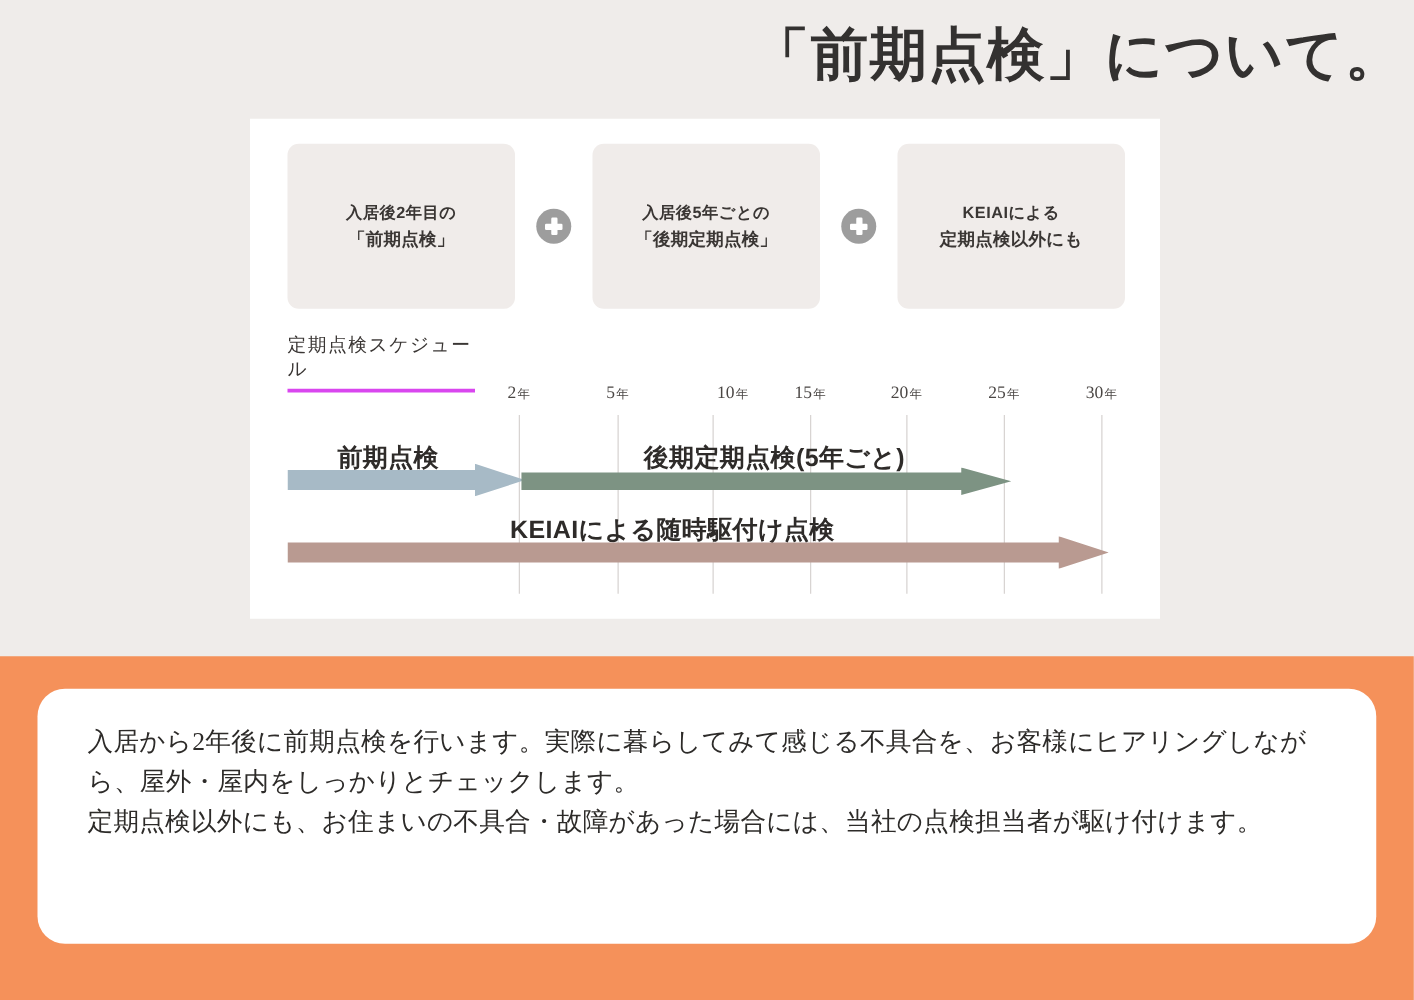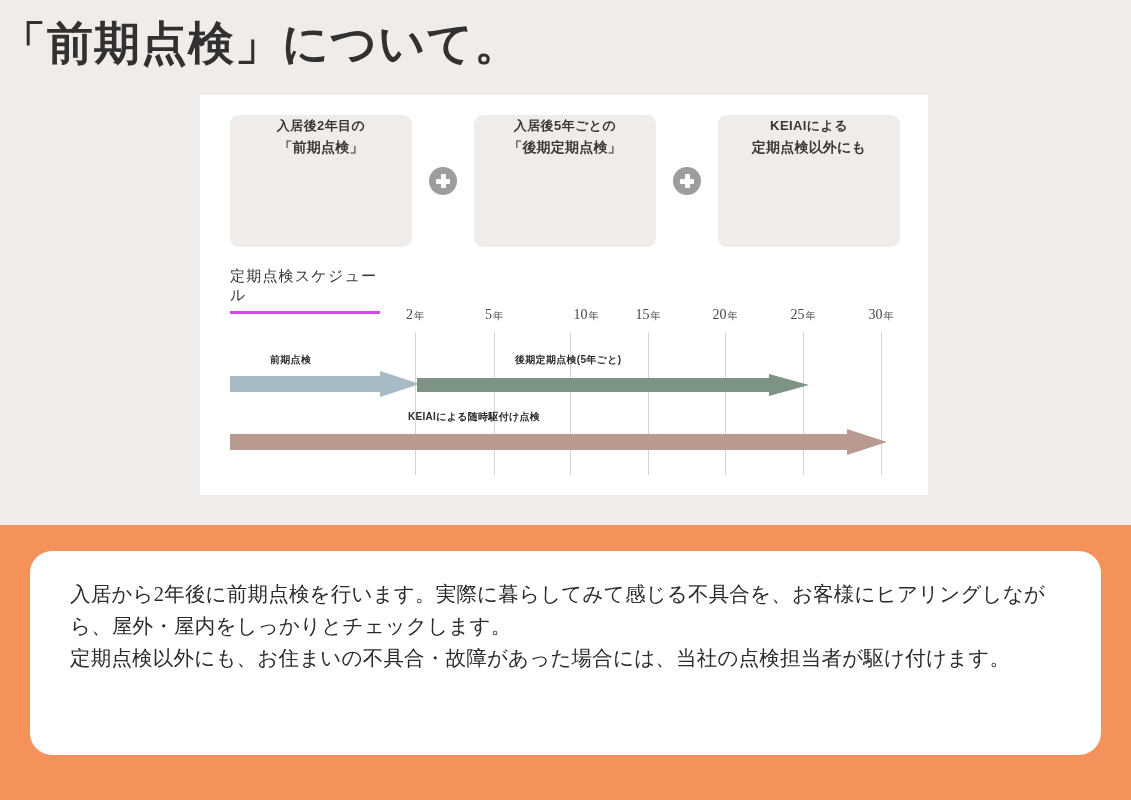--- a/index.html
+++ b/index.html
@@ -14,21 +14,21 @@
     overflow: hidden;
     position: relative;
   }
 
   
   .page-title {
     position: absolute;
     top: 14px;
     left: 0;
     width: 1123px;
-    text-align: left;
+    text-align: right;
     font-family: "Liberation Serif", "DejaVu Serif", serif;
     font-size: 46px;
     font-weight: 700;
     color: #333130;
     letter-spacing: 1px;
     line-height: 1.3;
   }
 
   
   .diagram-panel {
@@ -52,20 +52,21 @@
     justify-content: space-between;
   }
   .concept-box {
     width: 182px;
     height: 132px;
     background: #f0ecea;
     border-radius: 9px;
     display: flex;
     flex-direction: column;
     align-items: center;
+    justify-content: center;
     text-align: center;
     color: #3a3634;
     font-size: 13px;
     font-weight: 700;
     line-height: 1.65;
     letter-spacing: 0.4px;
   }
   .concept-box .line2 {
     font-size: 14px;
     letter-spacing: 0.2px;
@@ -136,21 +137,21 @@
 
   
   .arrow {
     position: absolute;
     height: 22px;
   }
   .arrow svg { display: block; width: 100%; height: 100%; }
 
   .arrow-label {
     position: absolute;
-    font-size: 10px;
+    font-size: 20px;
     font-weight: 700;
     color: #2e2b29;
     white-space: nowrap;
     letter-spacing: 0.3px;
   }
 
   
   .orange-band {
     position: absolute;
     left: 0;

